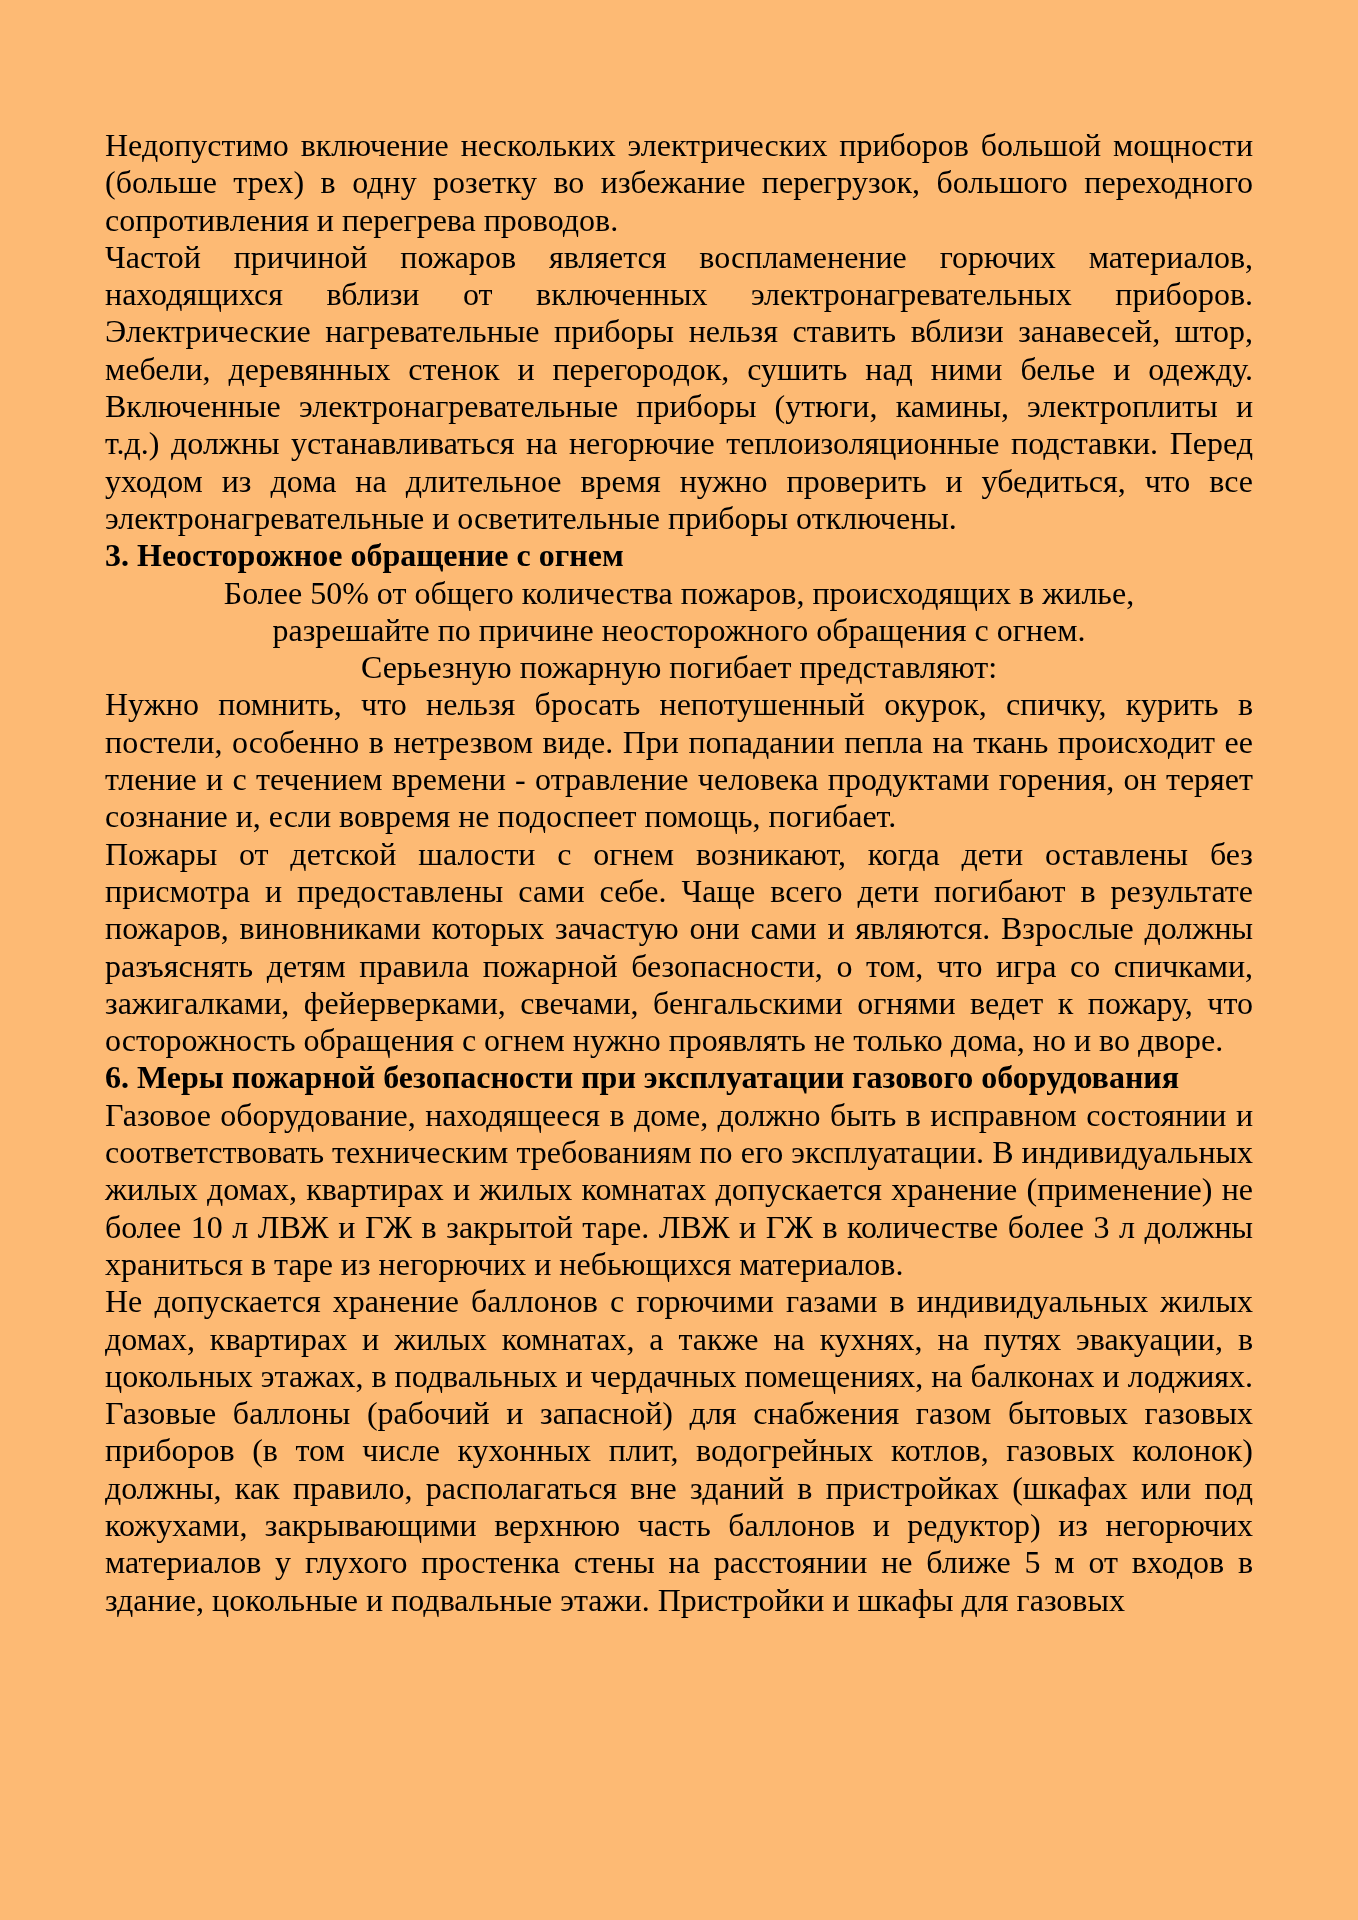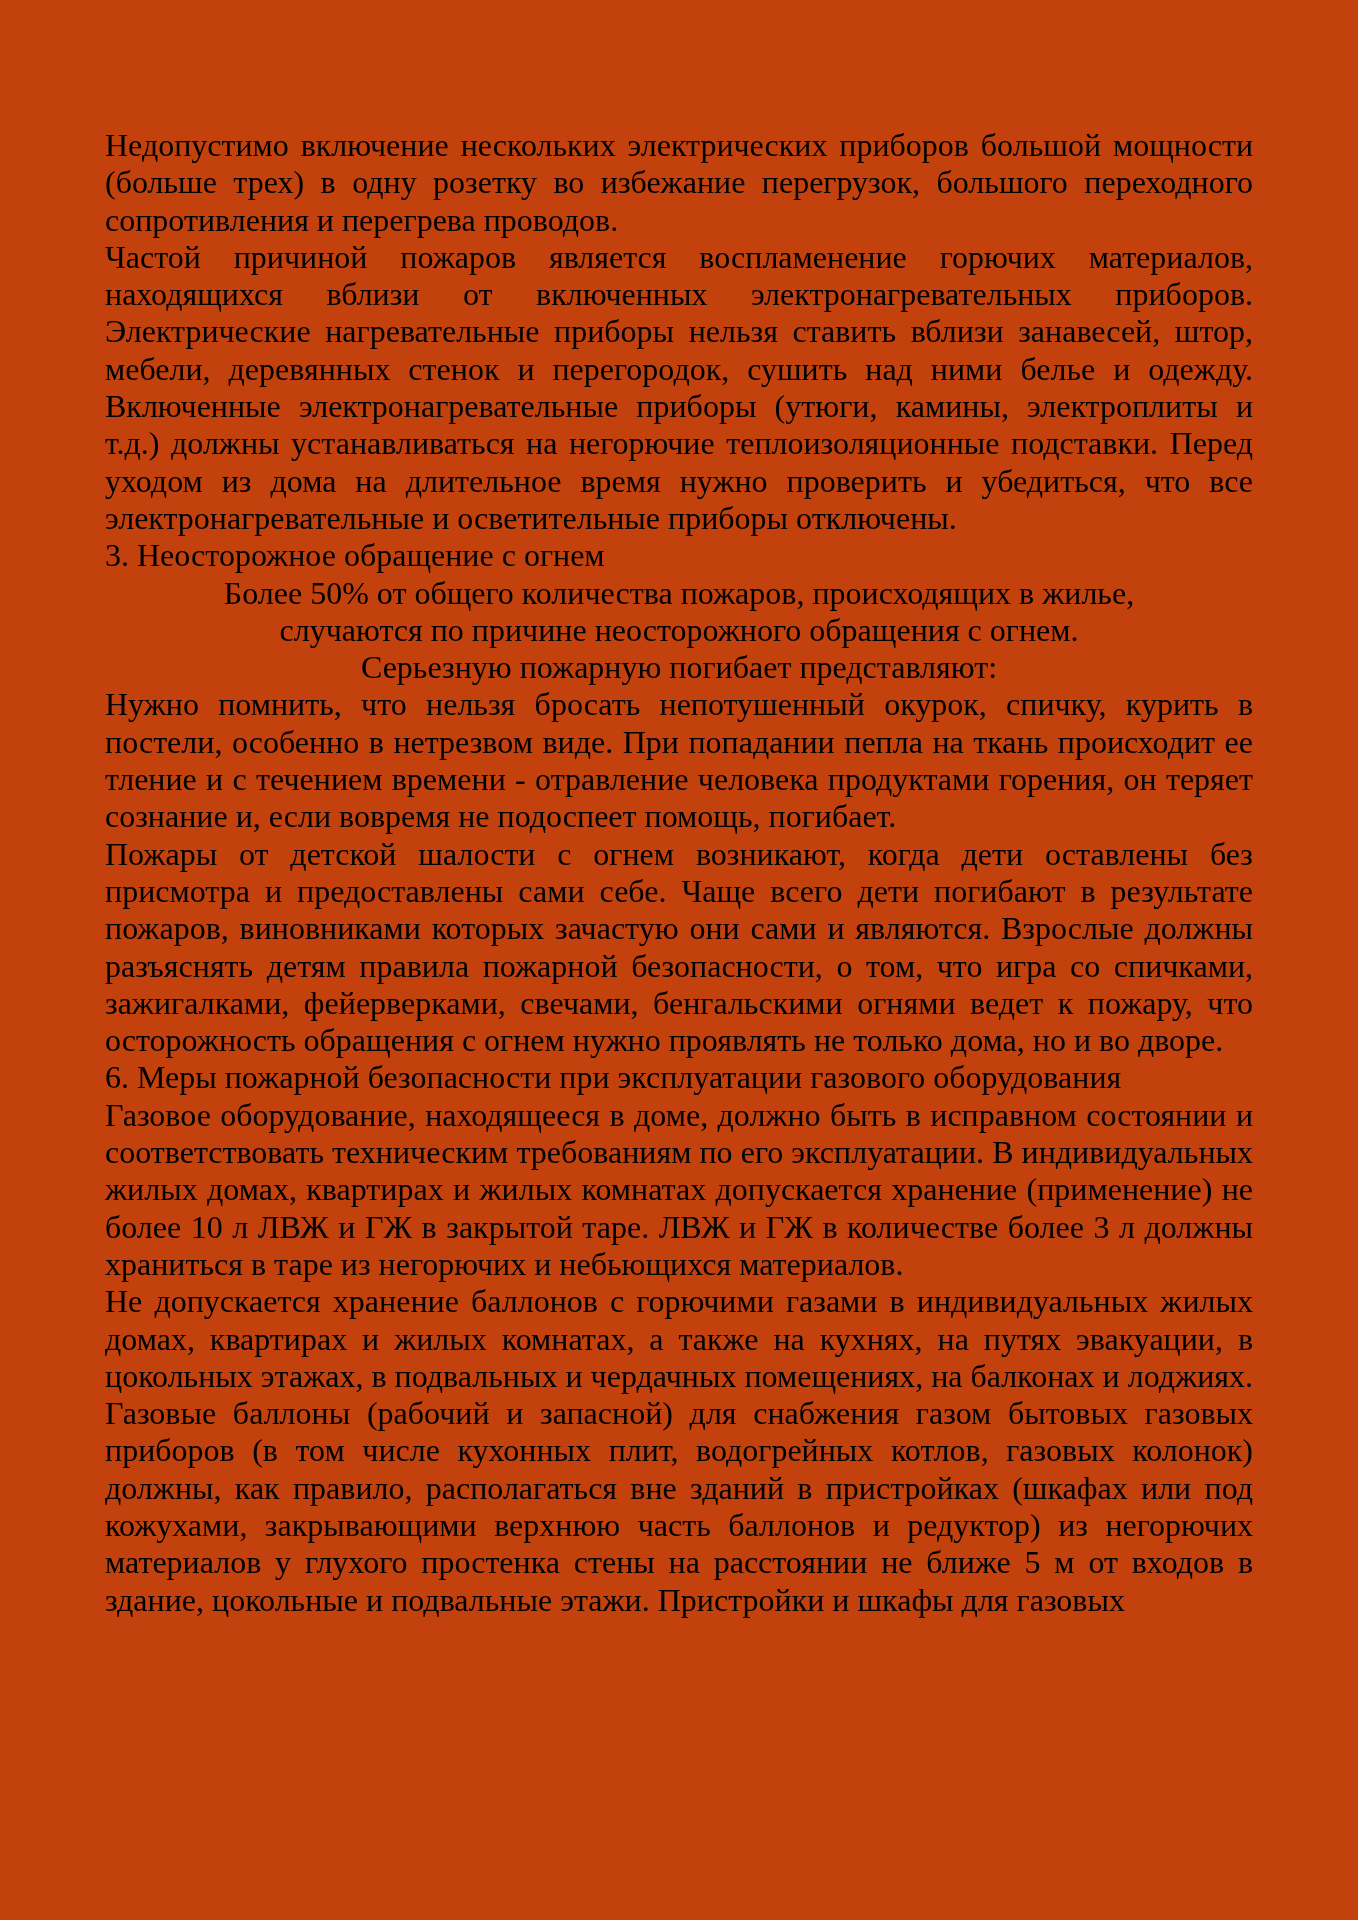--- a/index.html
+++ b/index.html
@@ -4,21 +4,21 @@
 <style>
   html, body {
     margin: 0;
     padding: 0;
     background: #ffffff;
   }
   .page {
     position: relative;
     width: 1358px;
     height: 1920px;
-    background: #c2410c;
+    background: #fdba74;
     overflow: hidden;
     font-family: "Liberation Serif", serif;
     color: #000000;
   }
   .textblock {
     position: absolute;
     left: 105px;
     top: 127px;
     width: 1148px;
     font-size: 32px;
@@ -27,37 +27,37 @@
   }
   .textblock p {
     margin: 0;
     padding: 0;
   }
   .justified {
     text-align: justify;
     text-justify: inter-word;
   }
   .heading {
-    font-weight: normal;
+    font-weight: bold;
     text-align: left;
   }
   .line {
     text-align: center;
   }
 </style>
 </head>
 <body>
 
 <div class="page">
   <div class="textblock">
     <p class="justified">Недопустимо включение нескольких электрических приборов большой мощности (больше трех) в одну розетку во избежание перегрузок, большого переходного сопротивления и перегрева проводов.</p>
     <p class="justified">Частой причиной пожаров является воспламенение горючих материалов, находящихся вблизи от включенных электронагревательных приборов. Электрические нагревательные приборы нельзя ставить вблизи занавесей, штор, мебели, деревянных стенок и перегородок, сушить над ними белье и одежду. Включенные электронагревательные приборы (утюги, камины, электроплиты и т.д.) должны устанавливаться на негорючие теплоизоляционные подставки. Перед уходом из дома на длительное время нужно проверить и убедиться, что все электронагревательные и осветительные приборы отключены.</p>
     <p class="heading">3. Неосторожное обращение с огнем</p>
     <p class="line">Более 50% от общего количества пожаров, происходящих в жилье,</p>
-    <p class="line">случаются по причине неосторожного обращения с огнем.</p>
+    <p class="line">разрешайте по причине неосторожного обращения с огнем.</p>
     <p class="line">Серьезную пожарную погибает представляют:</p>
     <p class="justified">Нужно помнить, что нельзя бросать непотушенный окурок, спичку, курить в постели, особенно в нетрезвом виде. При попадании пепла на ткань происходит ее тление и с течением времени - отравление человека продуктами горения, он теряет сознание и, если вовремя не подоспеет помощь, погибает.</p>
     <p class="justified">Пожары от детской шалости с огнем возникают, когда дети оставлены без присмотра и предоставлены сами себе. Чаще всего дети погибают в результате пожаров, виновниками которых зачастую они сами и являются. Взрослые должны разъяснять детям правила пожарной безопасности, о том, что игра со спичками, зажигалками, фейерверками, свечами, бенгальскими огнями ведет к пожару, что осторожность обращения с огнем нужно проявлять не только дома, но и во дворе.</p>
     <p class="heading">6. Меры пожарной безопасности при эксплуатации газового оборудования</p>
     <p class="justified">Газовое оборудование, находящееся в доме, должно быть в исправном состоянии и соответствовать техническим требованиям по его эксплуатации. В индивидуальных жилых домах, квартирах и жилых комнатах допускается хранение (применение) не более 10 л ЛВЖ и ГЖ в закрытой таре. ЛВЖ и ГЖ в количестве более 3 л должны храниться в таре из негорючих и небьющихся материалов.</p>
     <p class="justified">Не допускается хранение баллонов с горючими газами в индивидуальных жилых домах, квартирах и жилых комнатах, а также на кухнях, на путях эвакуации, в цокольных этажах, в подвальных и чердачных помещениях, на балконах и лоджиях. Газовые баллоны (рабочий и запасной) для снабжения газом бытовых газовых приборов (в том числе кухонных плит, водогрейных котлов, газовых колонок) должны, как правило, располагаться вне зданий в пристройках (шкафах или под кожухами, закрывающими верхнюю часть баллонов и редуктор) из негорючих материалов у глухого простенка стены на расстоянии не ближе 5 м от входов в здание, цокольные и подвальные этажи. Пристройки и шкафы для газовых</p>
   </div>
 </div>
 
 </body></html>

